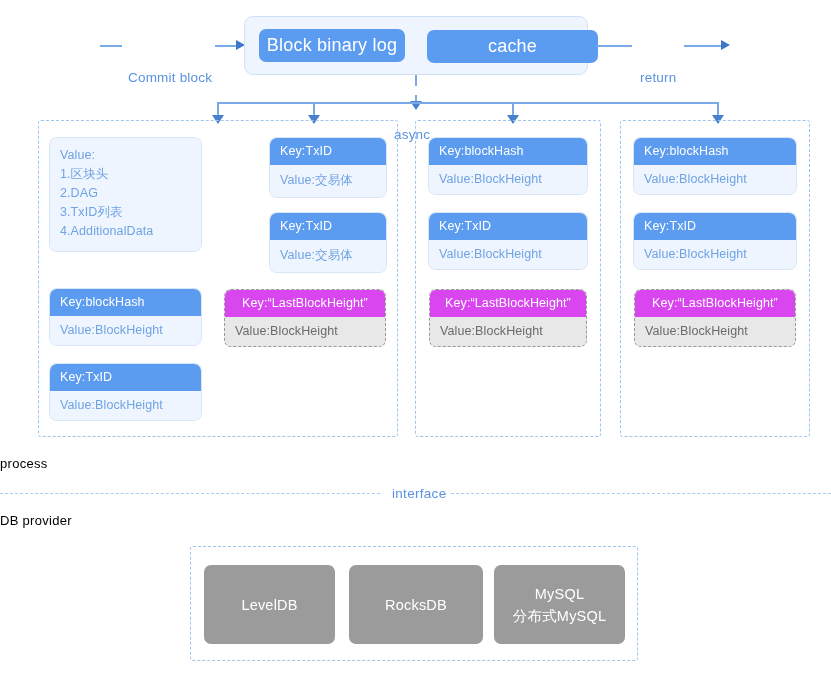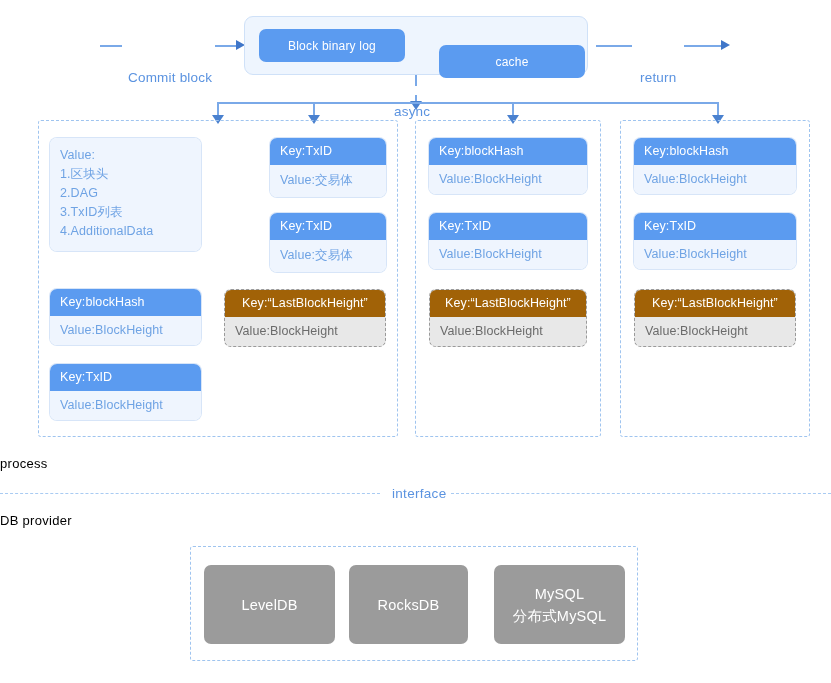--- a/index.html
+++ b/index.html
@@ -55,21 +55,21 @@
   .top-box {
     background: #eef5fe;
     border: 1.5px solid #cfe1f8;
     border-radius: 9px;
     box-sizing: border-box;
   }
   .pill {
     background: #5b9bf0;
     border-radius: 7px;
     color: #ffffff;
-    font-size: 12px;
+    font-size: 18px;
     display: flex;
     align-items: center;
     justify-content: center;
     letter-spacing: .2px;
     box-sizing: border-box;
   }
 
   
   .dashed-group {
     border: 1.4px dashed #9fc4ef;
@@ -109,21 +109,21 @@
   }
 
   
   .kv-card.gray {
     border: 1.4px dashed #9a9a9a;
     border-radius: 7px;
     box-shadow: none;
     background: #e8e8e8;
   }
   .kv-card.gray .kv-key {
-    background: #a16207;
+    background: #d946ef;
     color: #ffffff;
     text-align: center;
     font-size: 12.5px;
     padding: 6px 8px 7px 8px;
   }
   .kv-card.gray .kv-val {
     background: #e8e8e8;
     color: #6b6b6b;
     font-size: 12.5px;
     padding: 7px 10px 8px 10px;
@@ -178,29 +178,29 @@
 
   <div class="abs line-h" style="left:100px; top:45px; width:22px;"></div>
   <div class="abs flow-label" style="left:128px; top:38px;">Commit block</div>
   <div class="abs line-h" style="left:215px; top:45px; width:22px;"></div>
   <div class="abs arrow-right" style="left:236px; top:40px;"></div>
 
   <div class="abs top-box" style="left:244px; top:16px; width:344px; height:59px;"></div>
 
   <div class="abs pill" style="left:259px; top:29px; width:146px; height:33px;">Block binary log</div>
 
-  <div class="abs pill" style="left:427px; top:45px; width:146px; height:33px;margin-left:12px;">cache</div>
+  <div class="abs pill" style="left:427px; top:30px; width:171px; height:33px;">cache</div>
 
   <div class="abs line-h" style="left:596px; top:45px; width:36px;"></div>
   <div class="abs flow-label" style="left:640px; top:38px;">return</div>
   <div class="abs line-h" style="left:684px; top:45px; width:38px;"></div>
   <div class="abs arrow-right" style="left:721px; top:40px;"></div>
 
   <div class="abs line-v" style="left:415px; top:75px; height:11px;"></div>
-  <div class="abs flow-label" style="left:394px; top:72px;">async</div>
+  <div class="abs flow-label" style="left:394px; top:95px;">async</div>
   <div class="abs line-v" style="left:415px; top:95px; height:8px;"></div>
   <div class="abs arrow-down" style="left:410px; top:101px;"></div>
 
   <div class="abs line-h" style="left:217px; top:102px; width:501px;"></div>
 
   <div class="abs line-v" style="left:217px; top:102px; height:16px;"></div>
   <div class="abs arrow-down" style="left:212px; top:115px;"></div>
 
   <div class="abs line-v" style="left:313px; top:102px; height:16px;"></div>
   <div class="abs arrow-down" style="left:308px; top:115px;"></div>
@@ -283,18 +283,18 @@
   <div class="abs interface-line" style="left:0px; top:493px; width:380px;"></div>
   <div class="abs interface-label" style="left:380px; top:486px; width:71px; ">interface</div>
   <div class="abs interface-line" style="left:451px; top:493px; width:380px;"></div>
 
   <div class="abs layer-label" style="left:0; top:513px; width:699px;">DB provider</div>
 
   <div class="abs db-group" style="left:190px; top:546px; width:448px; height:115px;"></div>
 
   <div class="abs db-box" style="left:204px; top:565px; width:131px; height:79px;">LevelDB</div>
 
-  <div class="abs db-box" style="left:349px; top:565px; width:119px; height:79px;">RocksDB</div>
+  <div class="abs db-box" style="left:349px; top:565px; width:134px; height:79px;">RocksDB</div>
 
   <div class="abs db-box" style="left:494px; top:565px; width:131px; height:79px;">MySQL
 分布式MySQL</div>
 
 </div>
 
 </body></html>

